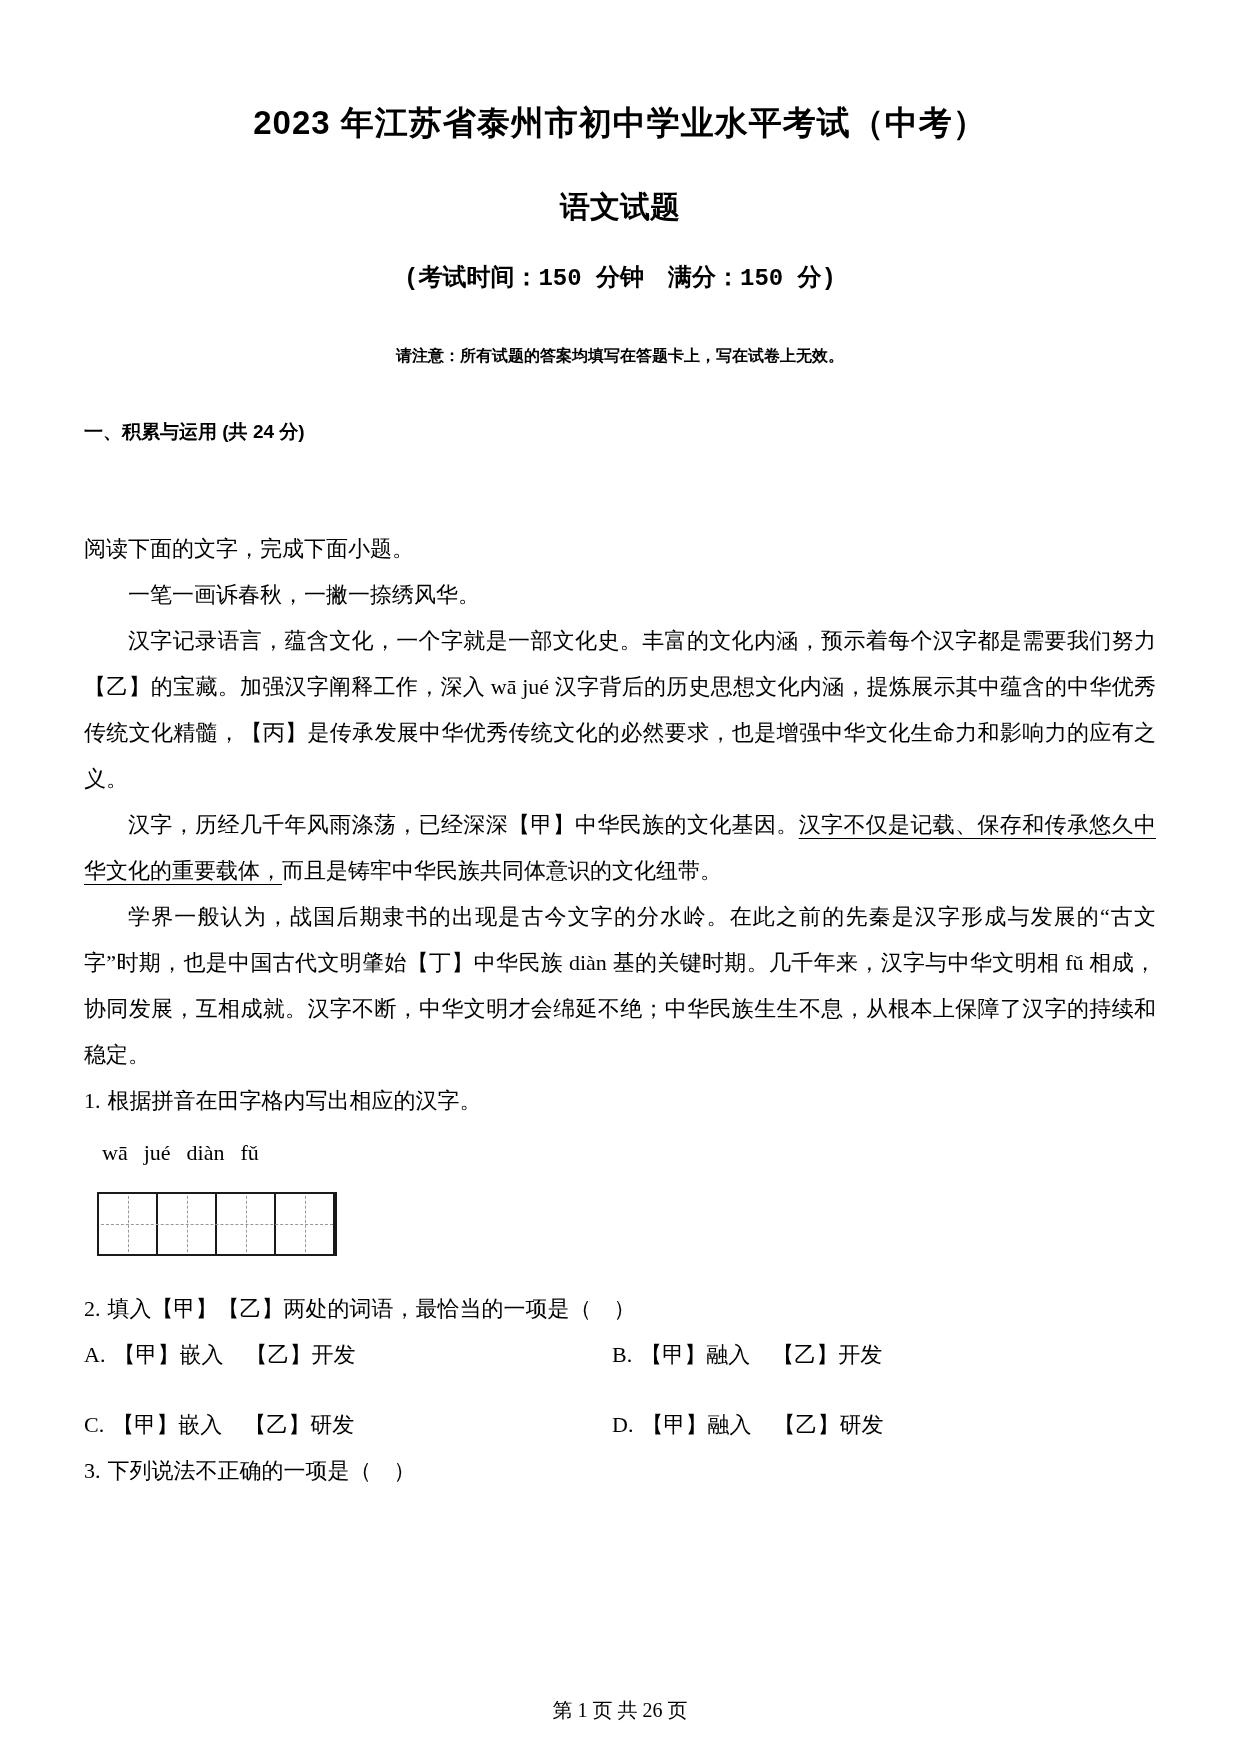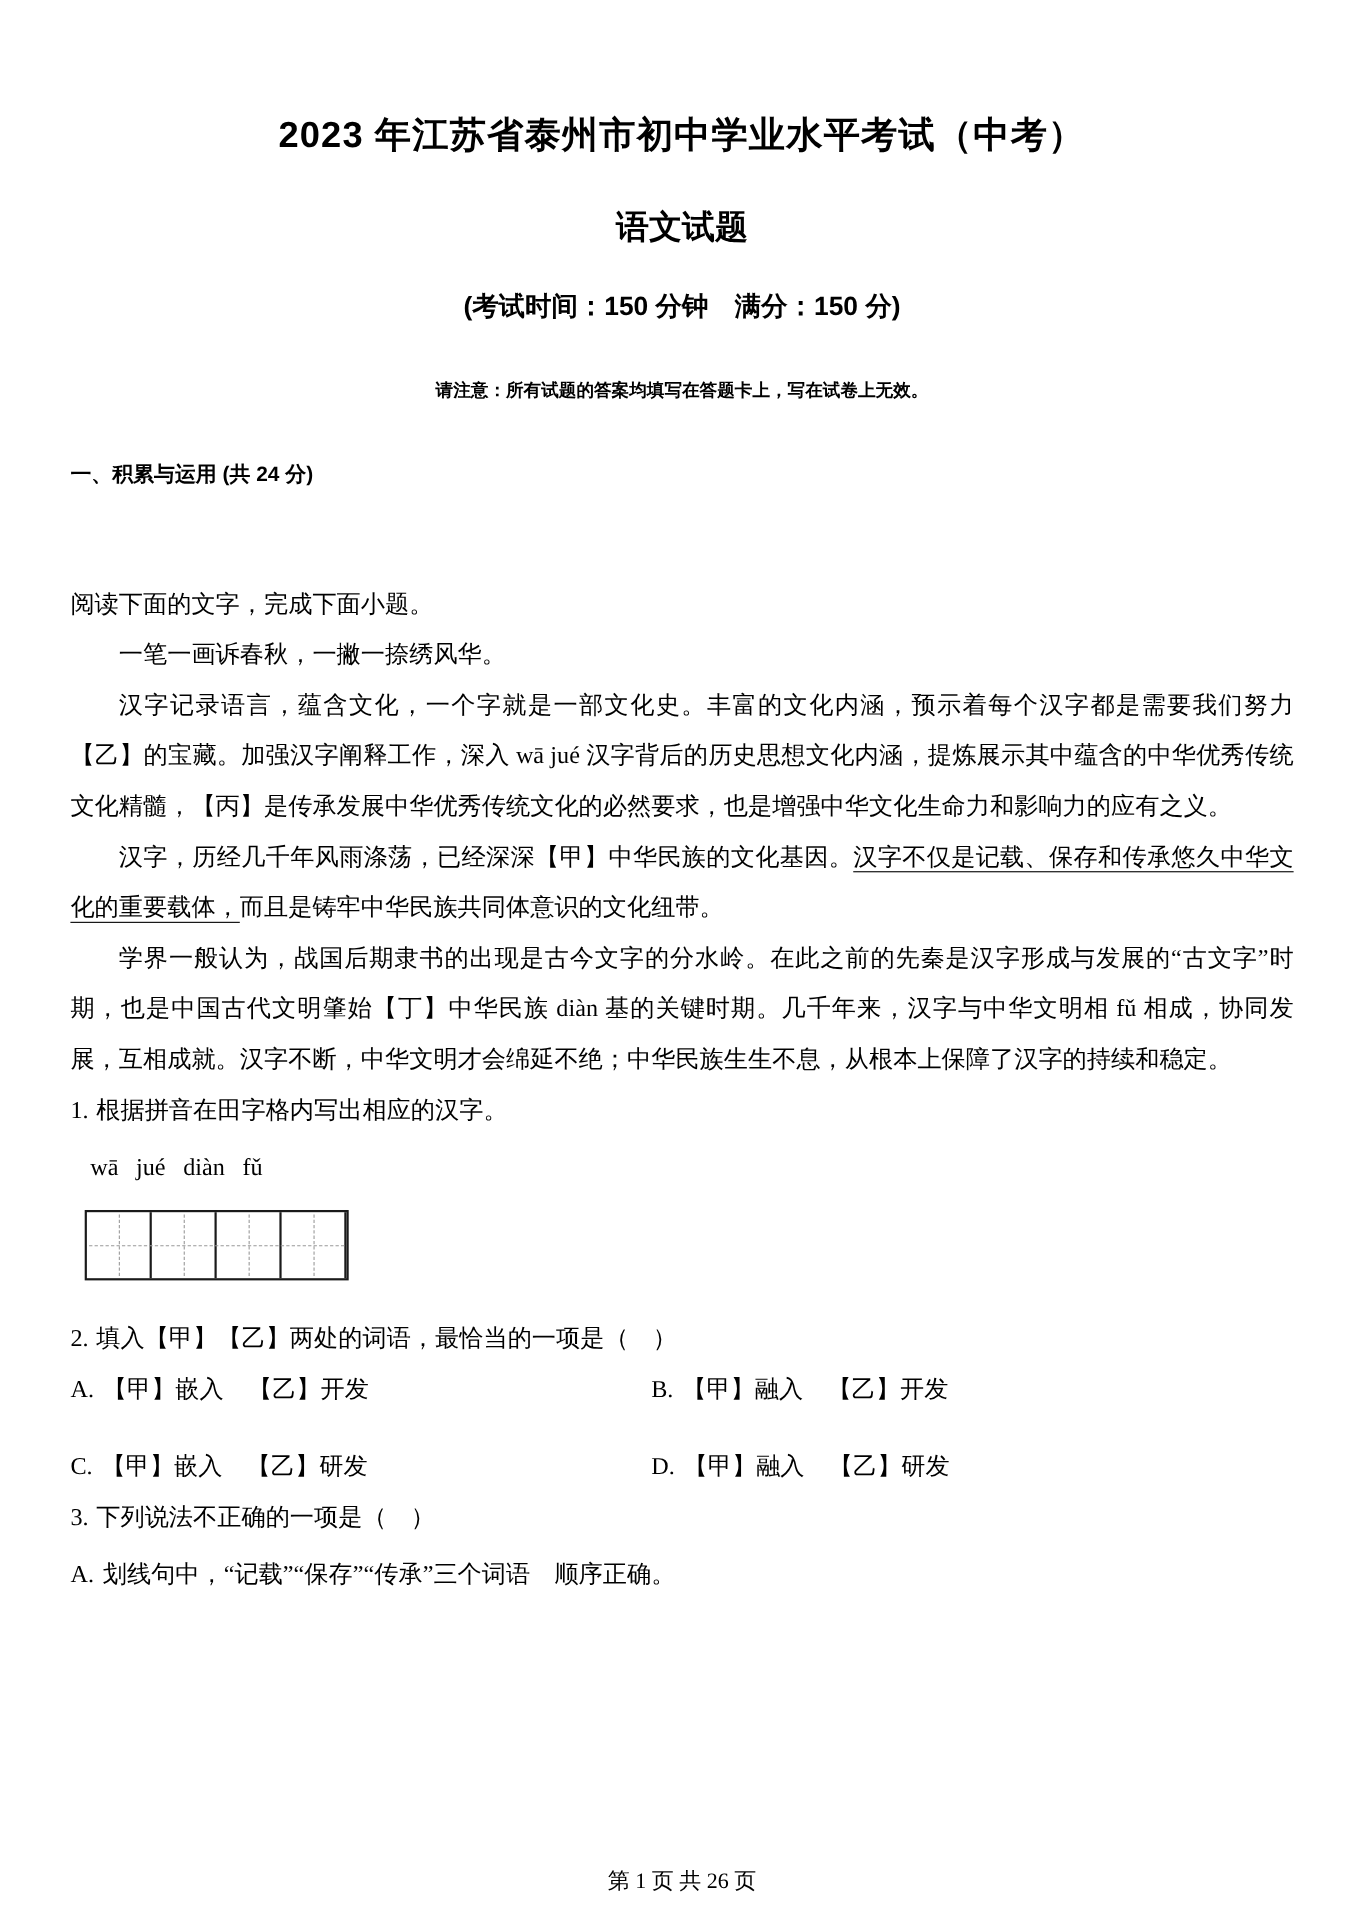--- a/index.html
+++ b/index.html
@@ -1,23 +1,23 @@
 <!DOCTYPE html>
 <html><head>
 <meta charset="utf-8">
 <style>
   html,body { margin:0; padding:0; background:#ffffff; }
   .page { position:relative; width:1240px; height:1754px; background:#ffffff; color:#000;
           font-family:"Liberation Serif","DejaVu Serif",serif; overflow:hidden; }
-  .content { padding:0 64px; }
+  .content { padding:0 84px; }
   .title { margin:0; padding-top:100px; text-align:center; font-family:"Liberation Sans","DejaVu Sans",sans-serif;
            font-weight:700; font-size:33px; line-height:46px; letter-spacing:1px; }
   .subtitle { margin:40px 0 0 0; text-align:center; font-family:Liberation Serif, serif;
               font-weight:700; font-size:30px; line-height:42px; }
-  .exam-info { margin-top:34px; text-align:center; font-family:Liberation Sans, sans-serif;
+  .exam-info { margin-top:34px; text-align:center; font-family:Liberation Mono, monospace;
                font-weight:700; font-size:24px; line-height:33px; }
   .notice { margin-top:44px; text-align:center; font-family:"Liberation Sans","DejaVu Sans",sans-serif;
             font-weight:700; font-size:16px; line-height:33px; }
   .sec-heading { margin-top:42px; text-align:left; font-family:"Liberation Sans","DejaVu Sans",sans-serif;
                  font-weight:700; font-size:19px; line-height:36px; }
   .body { margin:0; font-size:22px; line-height:46px; }
   .intro { margin-top:76px; }
   .indent { text-indent:44px; }
   .just { text-align:justify; }
   .ul { text-decoration:underline; text-underline-offset:6px; text-decoration-thickness:1px; }
@@ -90,18 +90,17 @@
 
     <div class="opts2">
       <div class="opt"><span class="olabel">A.</span><span>【甲】嵌入　【乙】开发</span></div>
       <div class="opt"><span class="olabel">B.</span><span>【甲】融入　【乙】开发</span></div>
       <div class="opt"><span class="olabel">C.</span><span>【甲】嵌入　【乙】研发</span></div>
       <div class="opt"><span class="olabel">D.</span><span>【甲】融入　【乙】研发</span></div>
     </div>
 
     <p class="qline q3"><span class="qnum">3.</span><span>下列说法不正确的一项是（　）</span></p>
 
-    <p class="opt-line opt-a"><span class="olabel">A.</span><span>划线句中，“记载”“保存”“传承”三个词语　顺序正确。</span></p>
 
   </div>
 
   <div class="footer">第 1 页 共 26 页</div>
 </div>
 
 </body></html>

